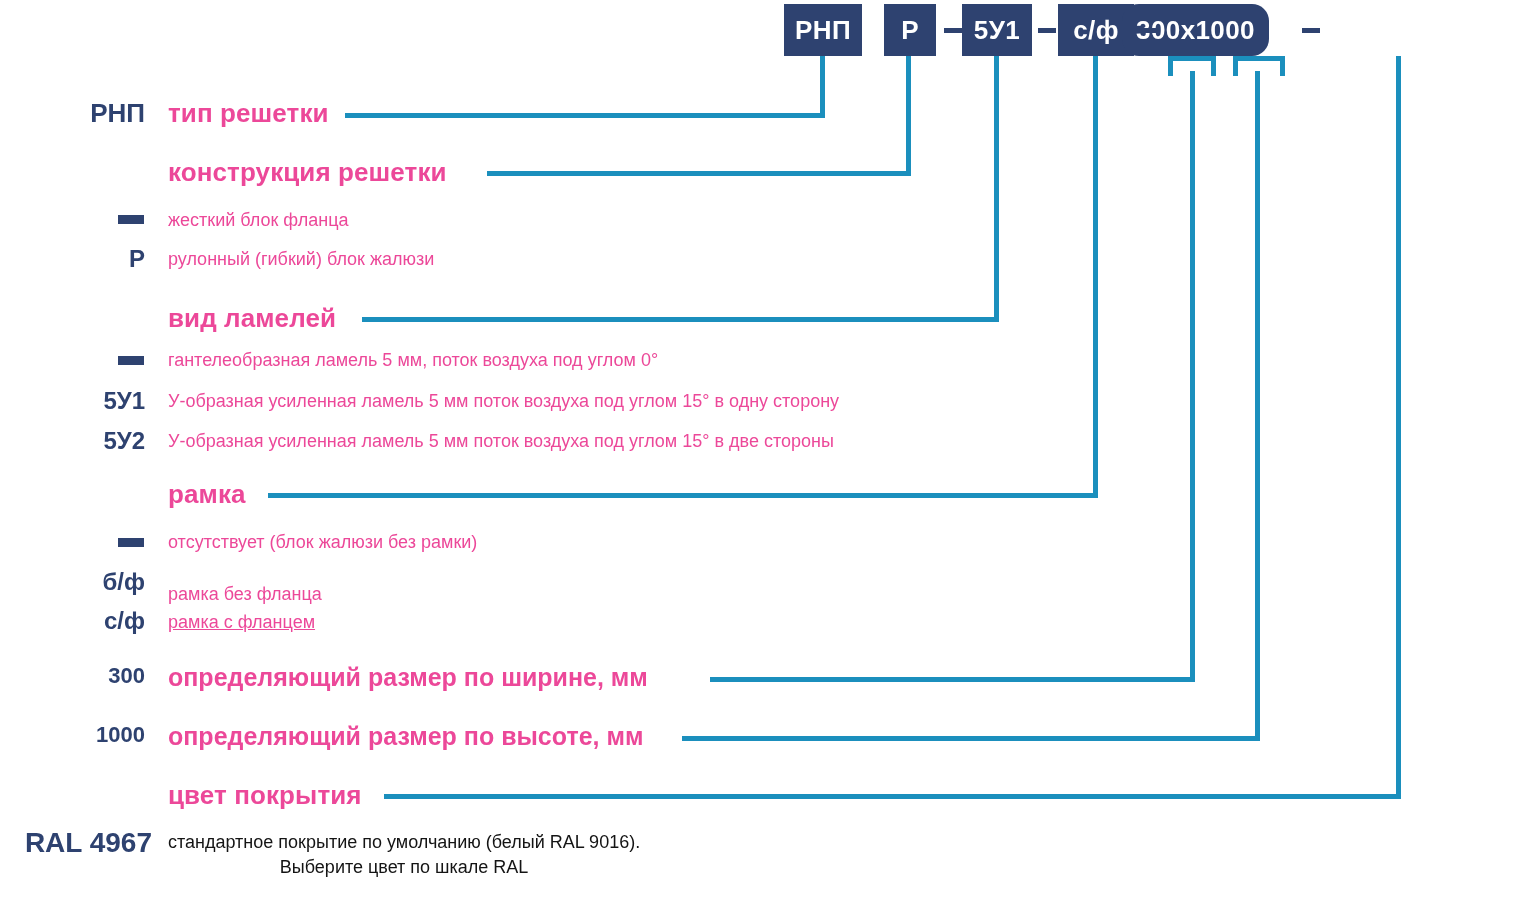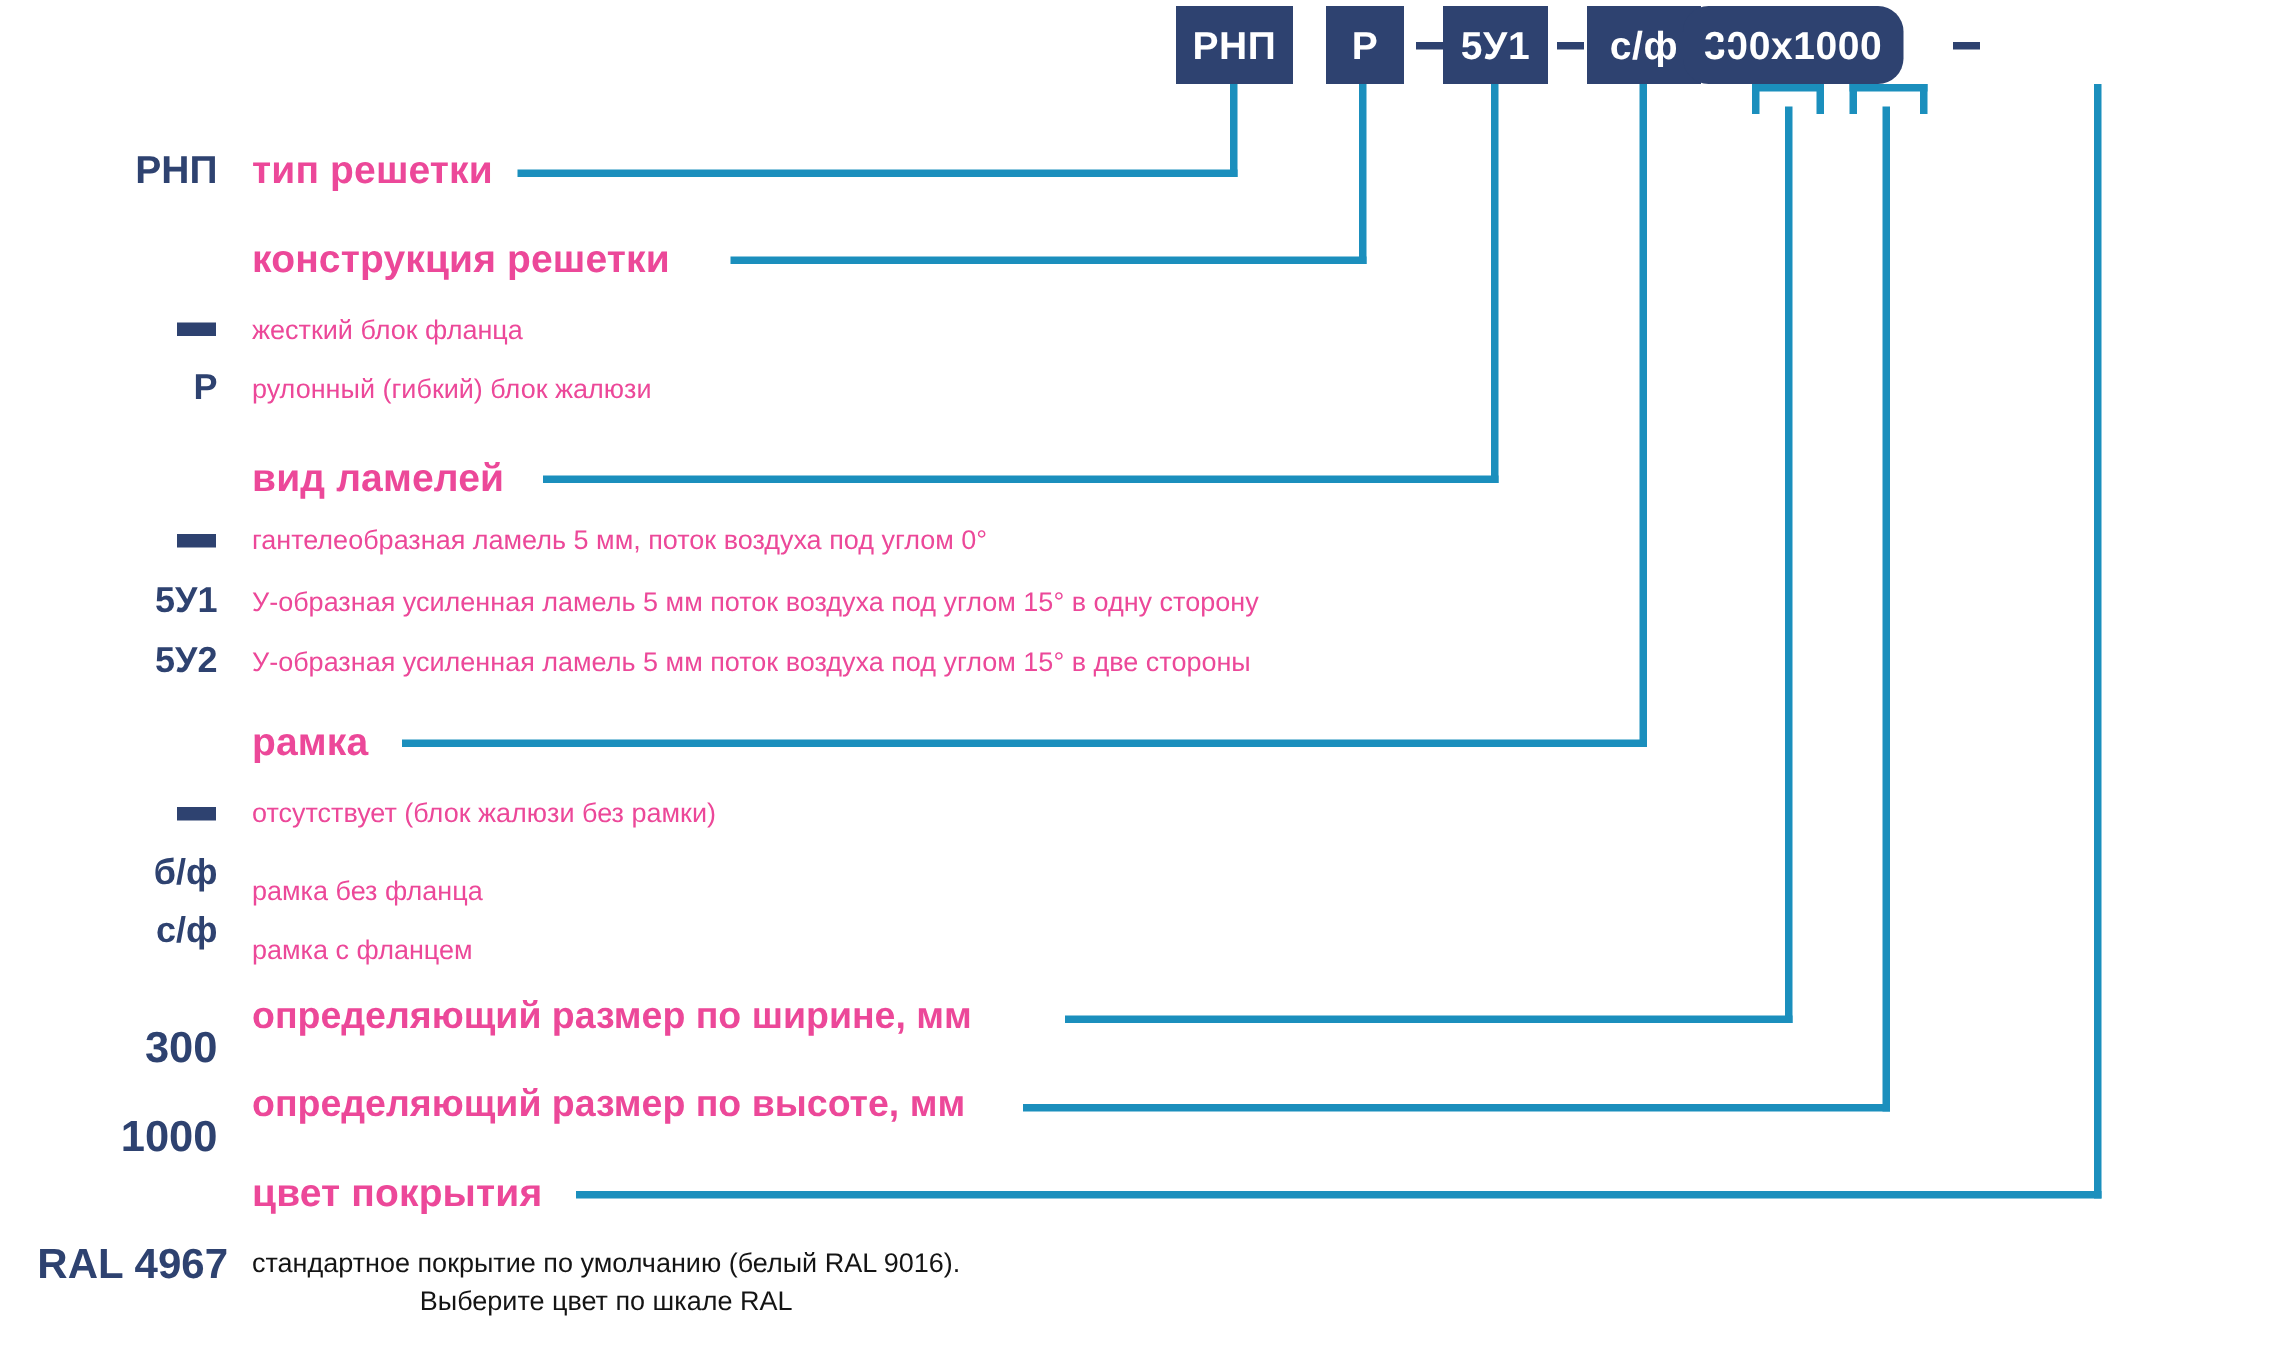--- a/index.html
+++ b/index.html
@@ -91,22 +91,21 @@
   }
   .opt-row .code-col {
     font-size: 24px;
   }
 
   .big-row .desc-col {
     font-size: 25px;
     font-weight: bold;
   }
   .big-row .code-col {
-    font-size: 29px;
-    margin-top: 20px;
+    font-size: 22px;
   }
 
   .bullet-dash {
     position: absolute;
     width: 26px;
     height: 9px;
     background: #2E4270;
     left: 118px;
   }
 
@@ -208,21 +207,21 @@
   <div class="row opt-row" style="top:532px;">
     <div class="bullet-dash" style="top:6px;"></div>
     <div class="desc-col">отсутствует (блок жалюзи без рамки)</div>
   </div>
   <div class="row opt-row" style="top:568px;">
     <div class="code-col">б/ф</div>
     <div class="desc-col" style="top:16px;">рамка без фланца</div>
   </div>
   <div class="row opt-row" style="top:607px;">
     <div class="code-col">с/ф</div>
-    <div class="desc-col" style="top:16px;">рамка с фланцем</div>
+    <div class="desc-col" style="top:5px;text-decoration:underline;">рамка с фланцем</div>
   </div>
 
   <div class="row big-row" style="top:663px;">
     <div class="code-col">300</div>
     <div class="desc-col">определяющий размер по ширине, мм</div>
   </div>
 
   <div class="row big-row" style="top:722px;">
     <div class="code-col">1000</div>
     <div class="desc-col">определяющий размер по высоте, мм</div>

